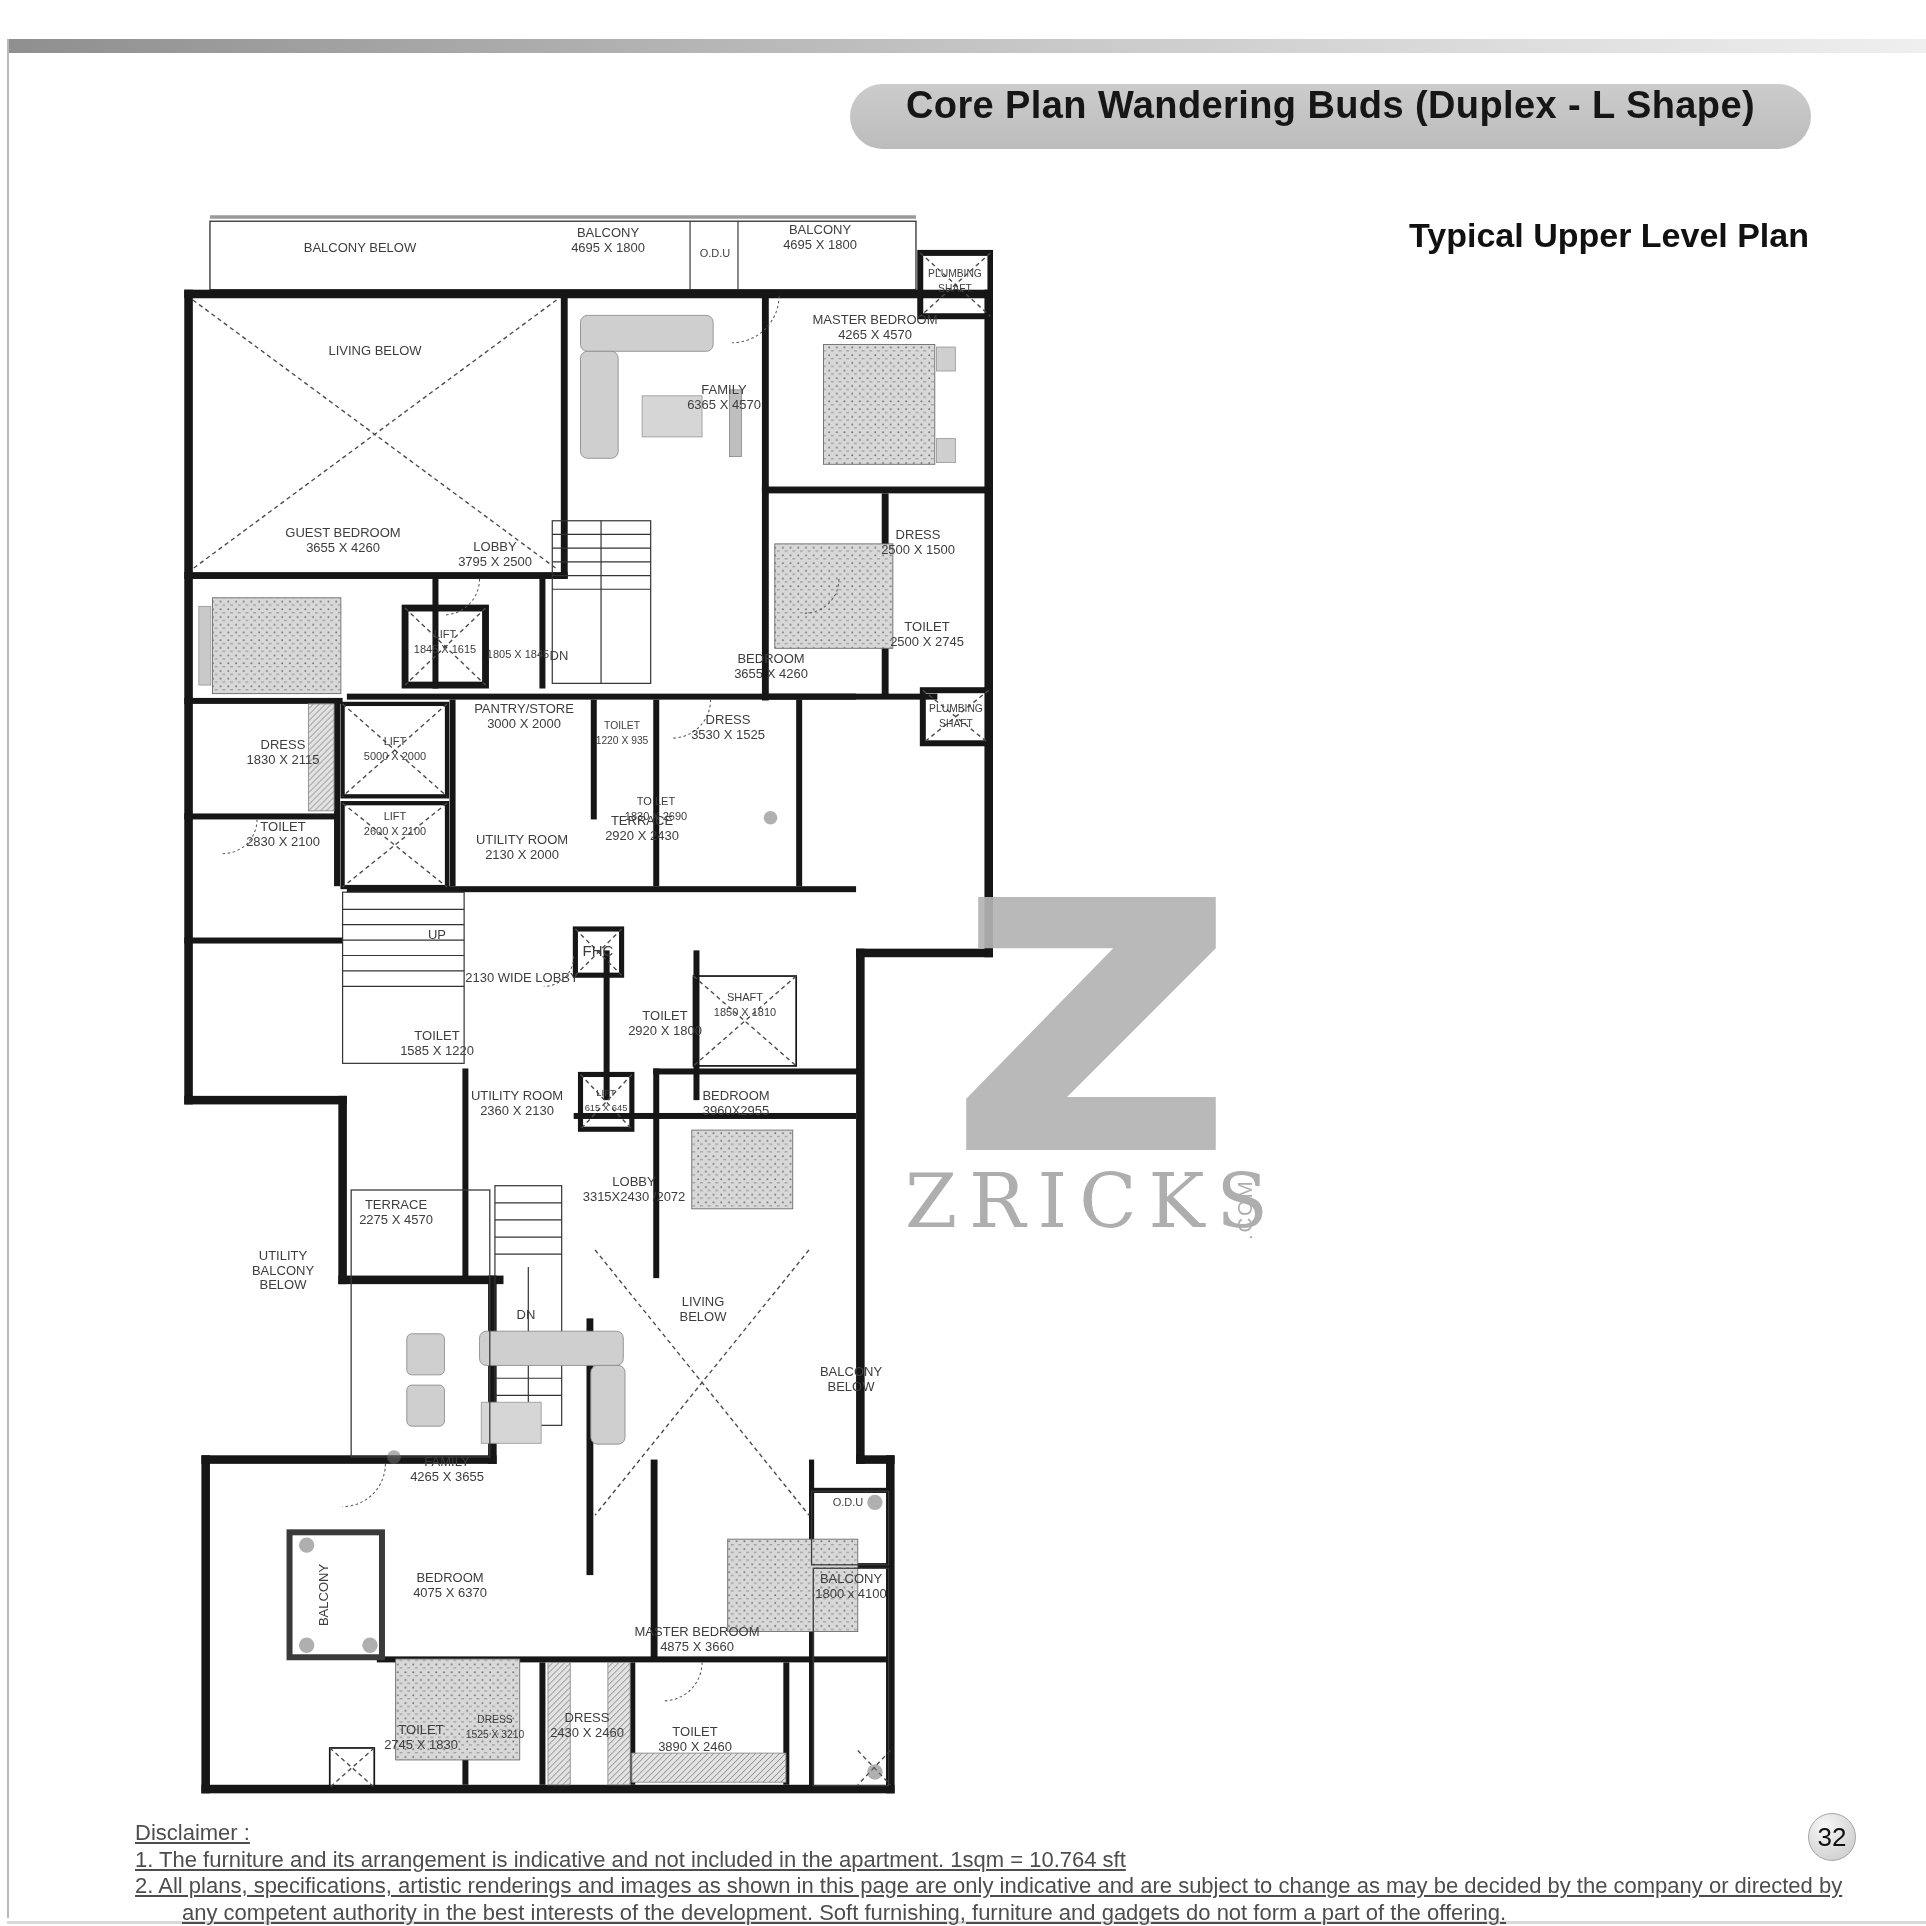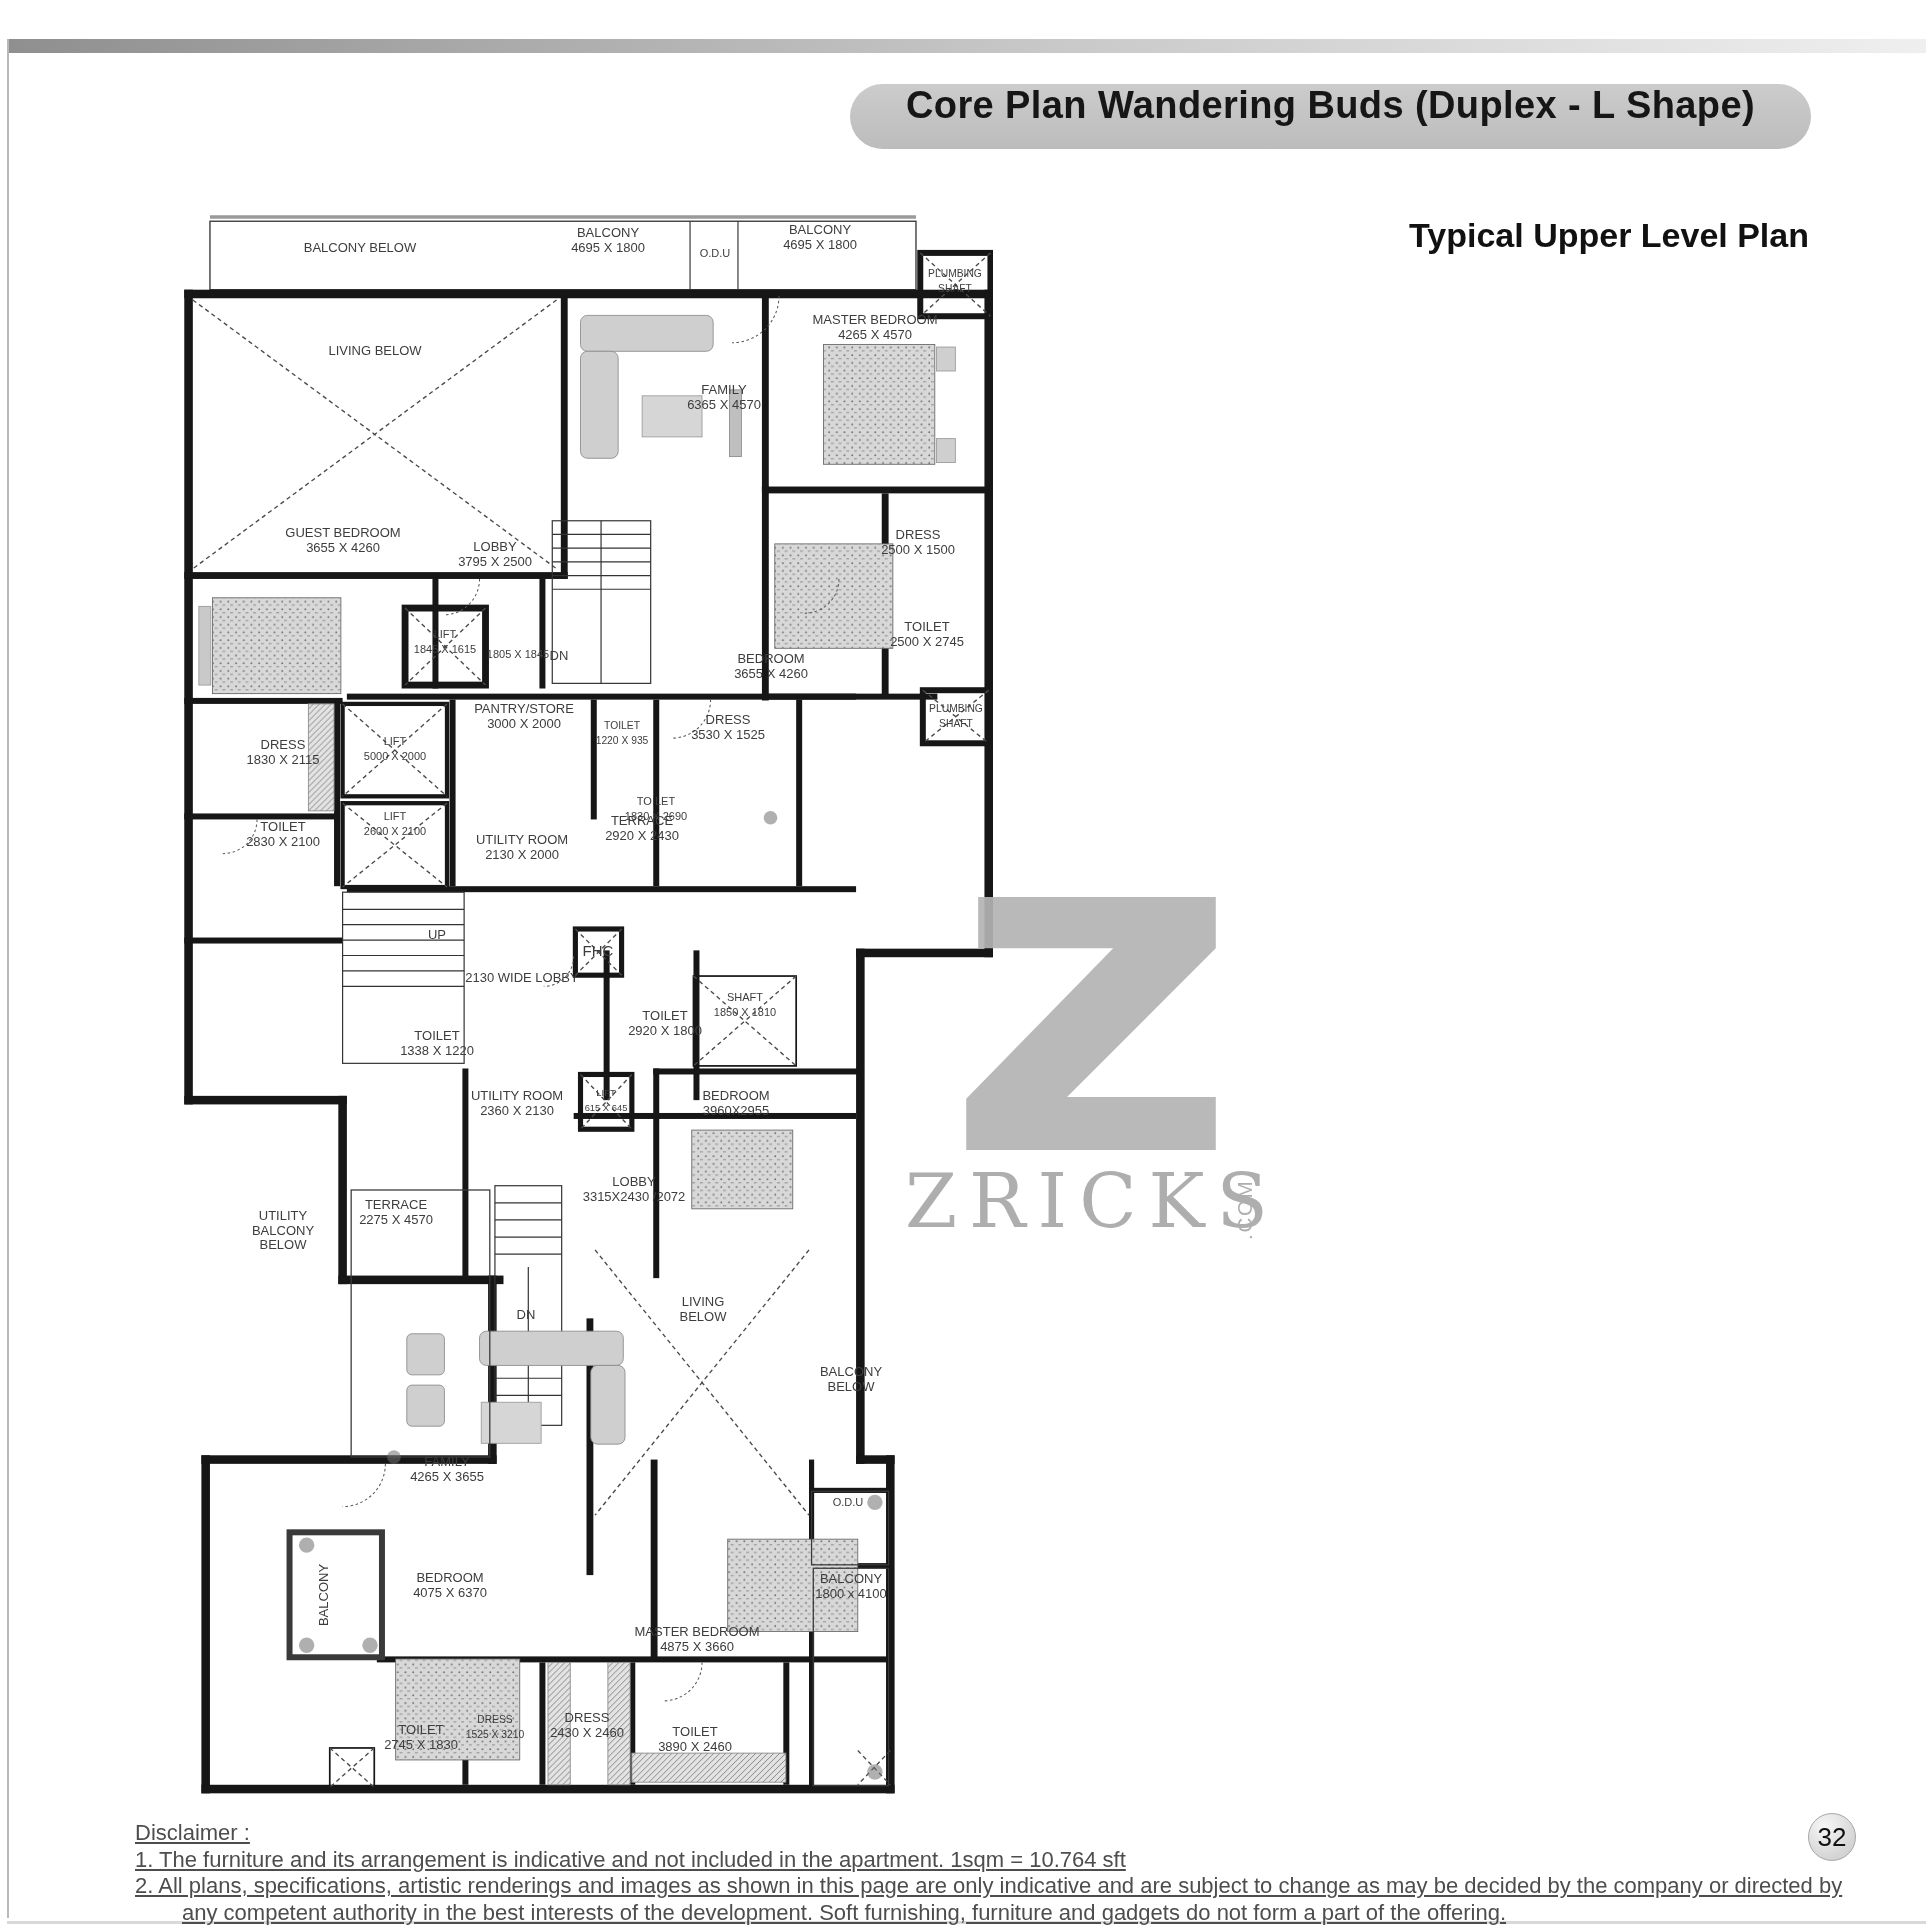--- a/index.html
+++ b/index.html
@@ -357,39 +357,39 @@
       <div class="plan-label" style="left: 485px; top: 810px; transform: translate(-50%, -50%);">
         <span>TOILET</span>
         <span>2920 X 1800</span>
       </div>
       <div class="plan-label" style="left: 565px; top: 791px; font-size: 11px; transform: translate(-50%, -50%);">
         <span>SHAFT</span>
         <span>1850 X 1810</span>
       </div>
       <div class="plan-label" style="left: 257px; top: 830px; transform: translate(-50%, -50%);">
         <span>TOILET</span>
-        <span>1338 X 1220</span>
+        <span>1585 X 1220</span>
       </div>
       <div class="plan-label" style="left: 337px; top: 890px; transform: translate(-50%, -50%);">
         <span>UTILITY ROOM</span>
         <span>2360 X 2130</span>
       </div>
       <div class="plan-label" style="left: 426px; top: 887px; font-size: 9.4px; transform: translate(-50%, -50%);">
         <span>LIFT</span>
         <span>615 X 645</span>
       </div>
       <div class="plan-label" style="left: 556px; top: 890px; transform: translate(-50%, -50%);">
         <span>BEDROOM</span>
         <span>3960X2955</span>
       </div>
       <div class="plan-label" style="left: 454px; top: 976px; transform: translate(-50%, -50%);">
         <span>LOBBY</span>
         <span>3315X2430 /2072</span>
       </div>
-      <div class="plan-label" style="left: 103px; top: 1017px; transform: translate(-50%, -50%);">
+      <div class="plan-label" style="left: 103px; top: 1057px; transform: translate(-50%, -50%);">
         <span>UTILITY</span>
         <span>BALCONY</span>
         <span>BELOW</span>
       </div>
       <div class="plan-label" style="left: 216px; top: 999px; transform: translate(-50%, -50%);">
         <span>TERRACE</span>
         <span>2275 X 4570</span>
       </div>
       <div class="plan-label" style="left: 523px; top: 1096px; transform: translate(-50%, -50%);">
         <span>LIVING</span>

